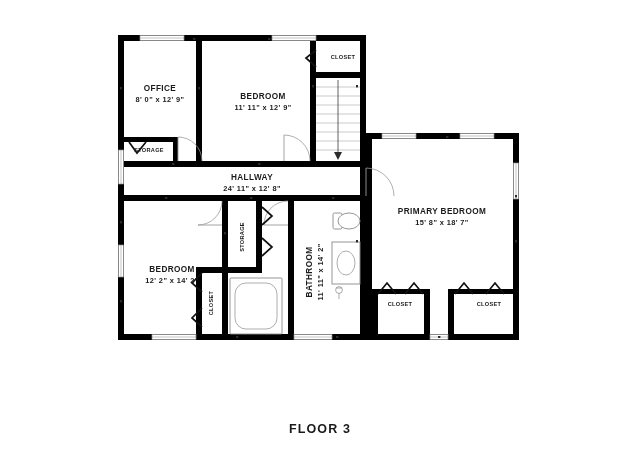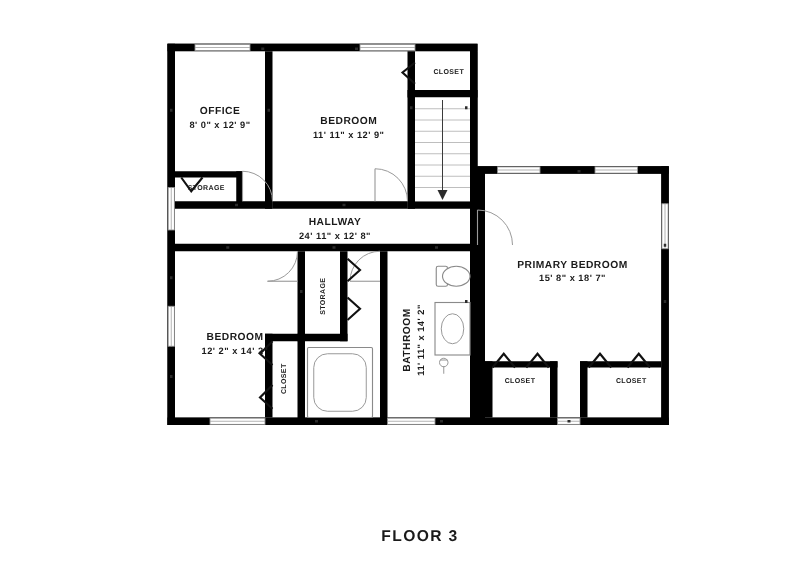--- a/index.html
+++ b/index.html
@@ -9,21 +9,21 @@
   }
   body {
     width: 640px;
     height: 453px;
     font-family: "Liberation Sans", sans-serif;
     position: relative;
     overflow: hidden;
   }
   #plan-root {
     position: absolute;
-    left: 16px; top: 0;
+    left: 0; top: 0;
     width: 620px;
     height: 453px;
   }
   svg#floorplan {
     display: block;
     width: 640px;
     height: 453px;
   }
   .room-label {
     font-family: "Liberation Sans", sans-serif;

